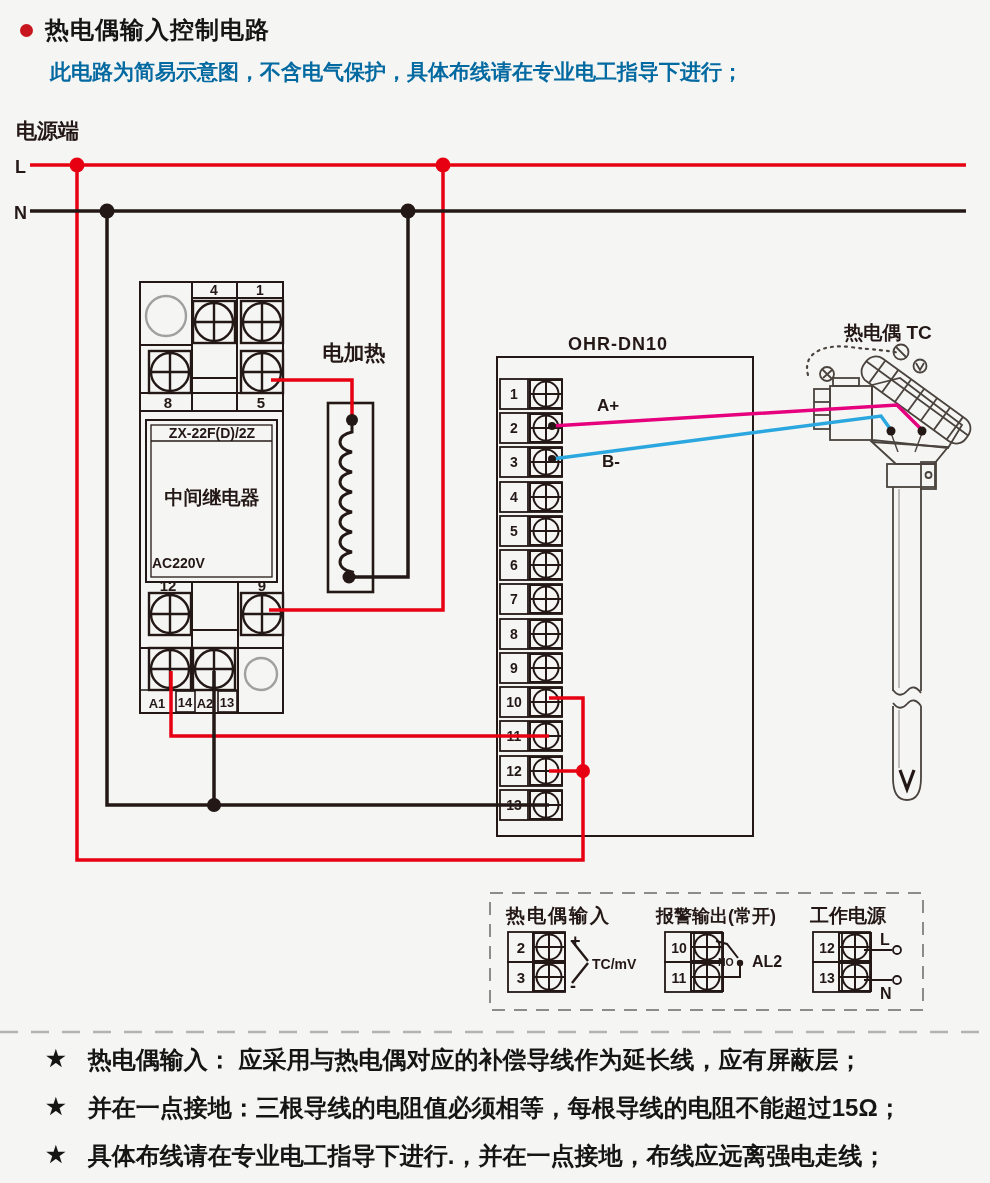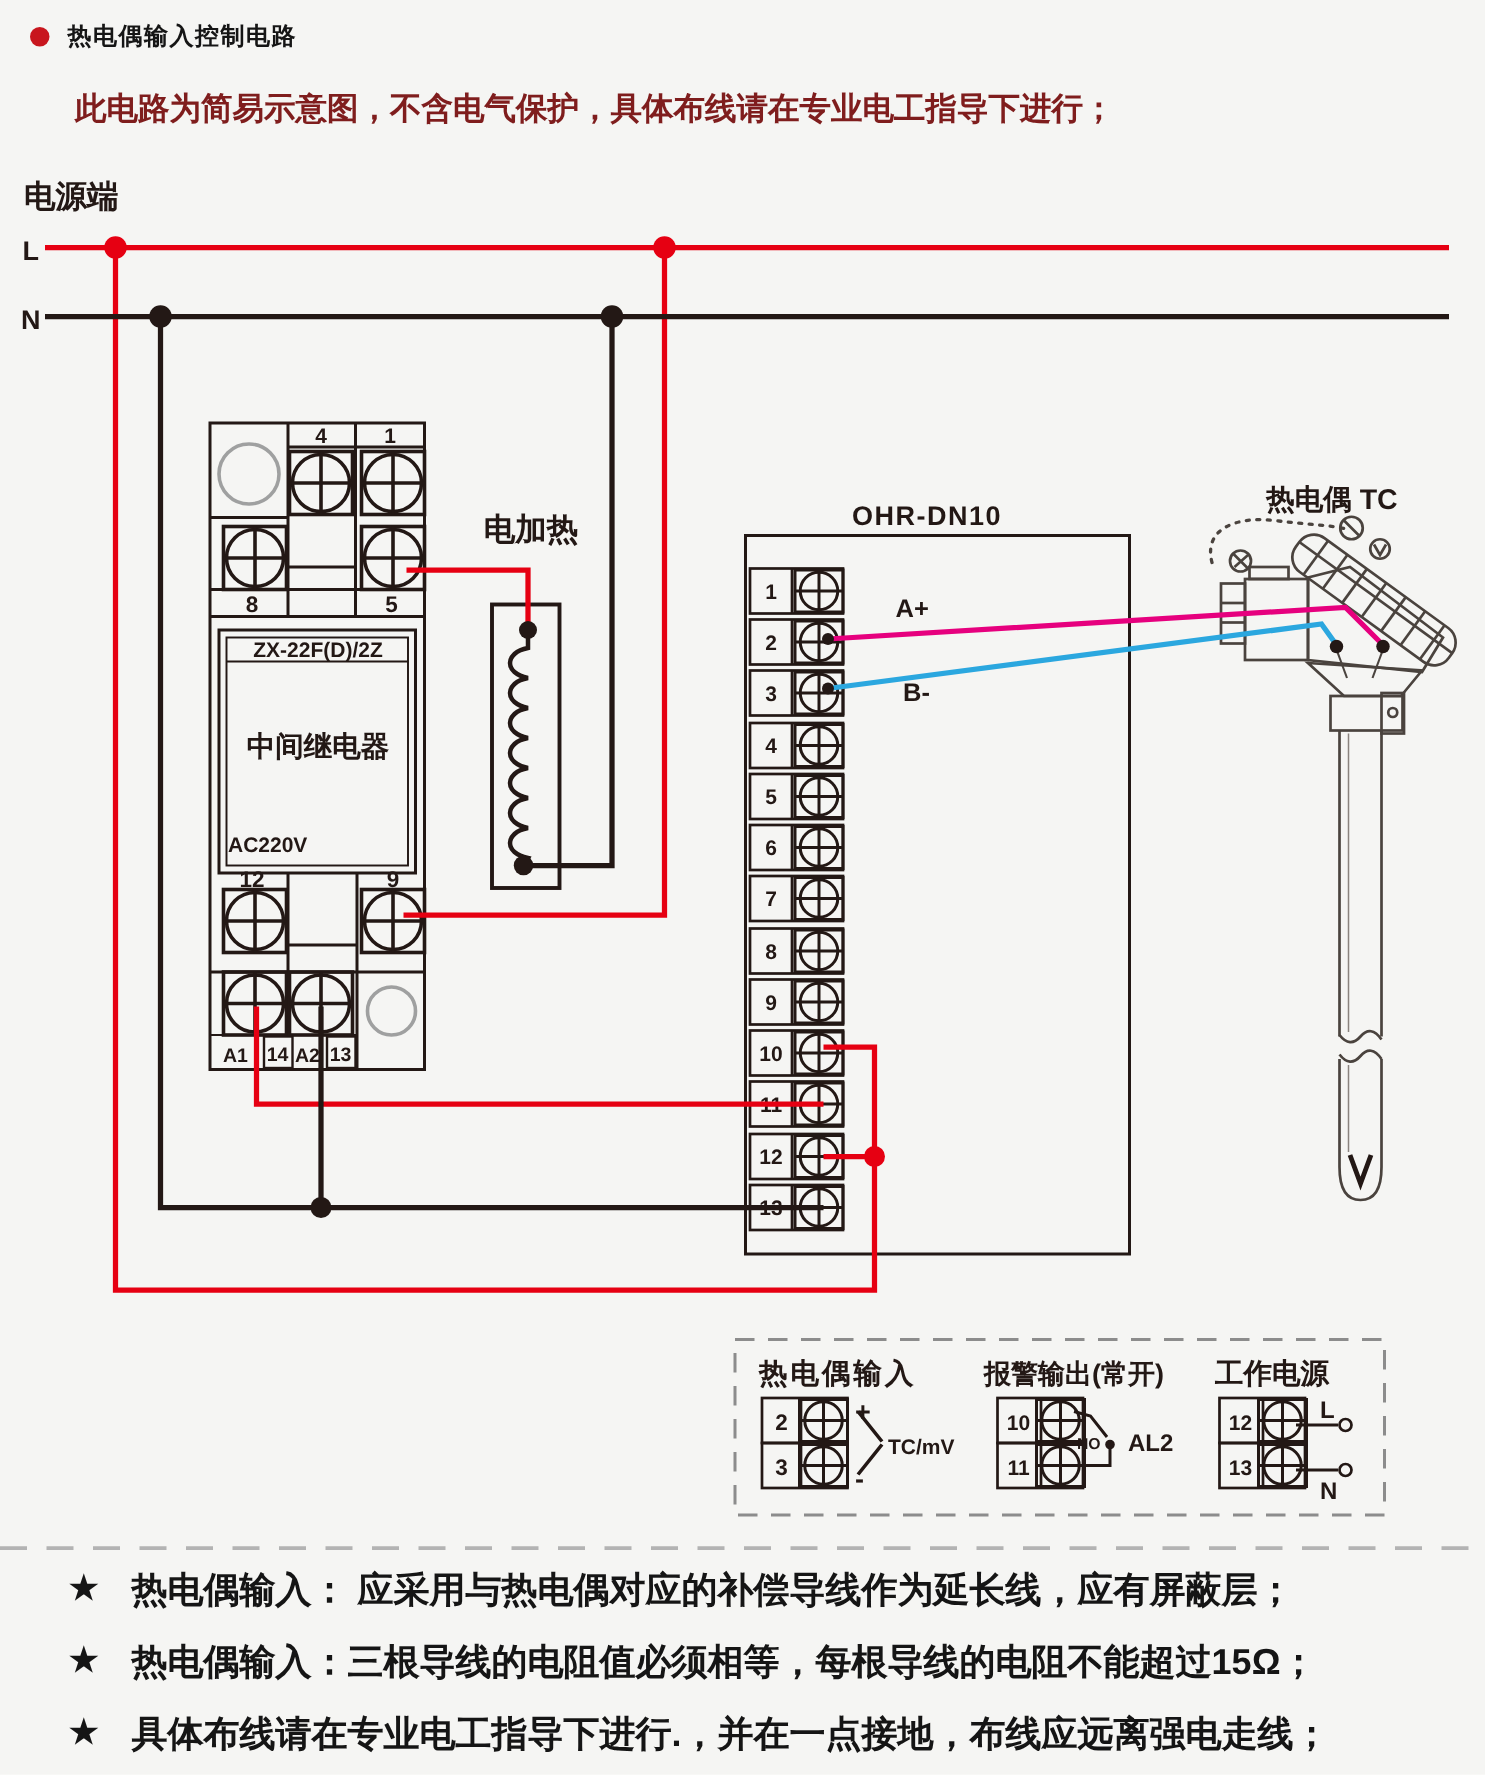--- a/index.html
+++ b/index.html
@@ -1,21 +1,21 @@
 <!DOCTYPE html>
 <html><head>
 <meta charset="utf-8">
 <style>
   html,body{margin:0;padding:0;}
   .page{position:relative;width:990px;height:1183px;background:#f5f5f3;
         font-family:"Liberation Sans",sans-serif;overflow:hidden;}
   .hdr{position:absolute;left:20px;top:14px;display:flex;align-items:center;gap:12px;}
   .bullet{width:13px;height:13px;border-radius:50%;background:#c8161e;flex:0 0 auto;}
-  .title{font-size:16px;font-weight:bold;color:#151515;letter-spacing:1px;}
-  .sub{position:absolute;left:50px;top:58px;font-size:21px;font-weight:bold;color:#7f1d1d;}
+  .title{font-size:24px;font-weight:bold;color:#151515;letter-spacing:1px;}
+  .sub{position:absolute;left:50px;top:58px;font-size:21px;font-weight:bold;color:#0369a1;}
   svg.diagram{position:absolute;left:0;top:0;}
   .t{font-family:"Liberation Sans",sans-serif;font-weight:bold;fill:#231815;}
   .notes{position:absolute;left:46px;top:1044px;width:920px;}
   .note{display:flex;gap:22px;font-size:24px;font-weight:bold;color:#151515;margin-bottom:16px;white-space:nowrap;}
   .note .star{font-size:22px;padding-top:2px;}
 </style>
 </head>
 <body>
 
 <div class="page">
@@ -310,21 +310,21 @@
     <line x1="0" y1="1032" x2="990" y2="1032" stroke="#b3b3b3" stroke-width="2.5" stroke-dasharray="18,13"></line>
   </svg>
 
   <div class="notes">
     <div class="note">
       <span class="star">★</span>
       <span>热电偶输入： 应采用与热电偶对应的补偿导线作为延长线，应有屏蔽层；</span>
     </div>
     <div class="note">
       <span class="star">★</span>
-      <span>热电偶输入：三根导线的电阻值必须相等，每根导线的电阻不能超过15Ω；</span>
+      <span>并在一点接地：三根导线的电阻值必须相等，每根导线的电阻不能超过15Ω；</span>
     </div>
     <div class="note">
       <span class="star">★</span>
       <span>具体布线请在专业电工指导下进行.，并在一点接地，布线应远离强电走线；</span>
     </div>
   </div>
 
 </div>
 
 </body></html>

